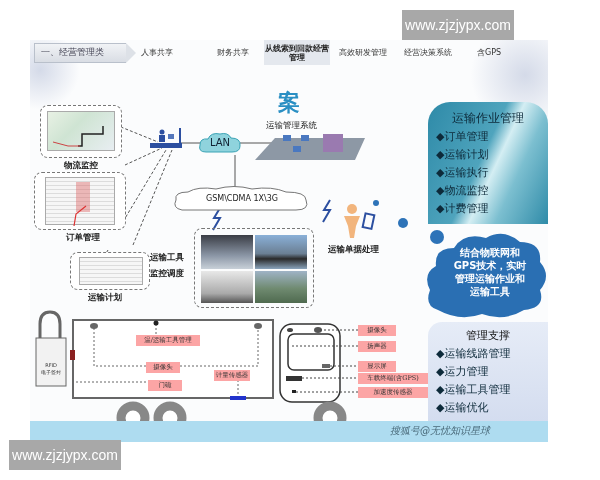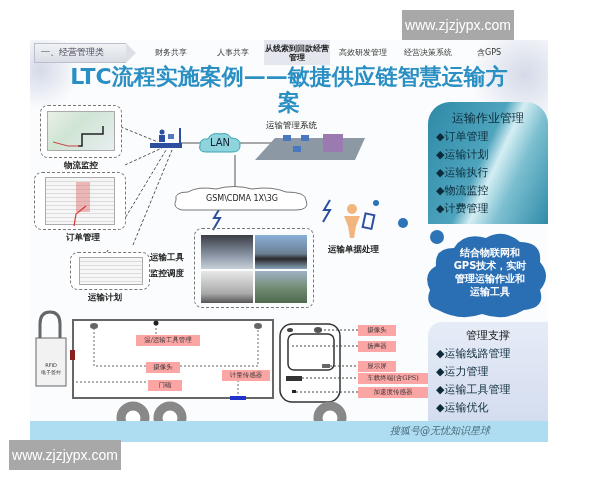--- a/index.html
+++ b/index.html
@@ -47,29 +47,28 @@
 <body>
 
 <div class="wm wm-top">www.zjzjypx.com</div>
 
 <div class="slide">
   <div class="bg-flower" style="left:440px;top:-20px;width:110px;height:110px;"></div>
   <div class="bg-flower" style="left:-30px;top:-10px;width:80px;height:80px;"></div>
 
   <div class="nav">
     <div class="nav-first">一、经营管理类</div>
+    <div class="nav-item" style="width:62px;">人事共享</div>
     <div class="nav-item" style="width:62px;margin-left:14px;">财务共享</div>
-    <div class="nav-item" style="width:62px;">人事共享</div>
     <div class="nav-item active" style="width:66px;">从线索到回款经营管理</div>
     <div class="nav-item" style="width:66px;">高效研发管理</div>
     <div class="nav-item" style="width:64px;">经营决策系统</div>
     <div class="nav-item" style="width:58px;">含GPS</div>
   </div>
 
-  <div class="title title1">LTC流程实施案例——敏捷供应链智慧运输方</div>
   <div class="title title2">案</div>
 
   <svg style="position:absolute;left:0;top:0;" width="518" height="402">
     <g stroke="#555" stroke-width="1" stroke-dasharray="3,2" fill="none">
       <line x1="86" y1="85" x2="128" y2="102"></line>
       <line x1="95" y1="125" x2="132" y2="108"></line>
       <line x1="88" y1="190" x2="136" y2="110"></line>
       <line x1="103" y1="205" x2="142" y2="110"></line>
       <line x1="78" y1="210" x2="60" y2="240"></line>
     </g>
@@ -231,21 +230,21 @@
   </svg>
 
   <div style="position:absolute;left:6px;top:322px;width:30px;text-align:center;font-size:5px;color:#333;line-height:7px;">
     <div>RFID</div>
     <div>电子签封</div>
   </div>
 
   <div class="truck-label" style="left:106px;top:295px;width:64px;">温/运输工具管理</div>
   <div class="truck-label" style="left:116px;top:322px;width:34px;">摄像头</div>
   <div class="truck-label" style="left:118px;top:340px;width:34px;">门磁</div>
-  <div class="truck-label" style="left:192px;top:330px;width:48px;">计量传感器</div>
+  <div class="truck-label" style="left:184px;top:330px;width:36px;">计量传感器</div>
 
   <div class="truck-label" style="left:328px;top:285px;width:38px;">摄像头</div>
   <div class="truck-label" style="left:328px;top:301px;width:38px;">扬声器</div>
   <div class="truck-label" style="left:328px;top:321px;width:38px;">显示屏</div>
   <div class="truck-label" style="left:328px;top:333px;width:70px;">车载终端(含GPS)</div>
   <div class="truck-label" style="left:328px;top:347px;width:70px;">加速度传感器</div>
 
   <div class="bottom-band"></div>
   <div class="credit">搜狐号@无忧知识星球</div>
 </div>

